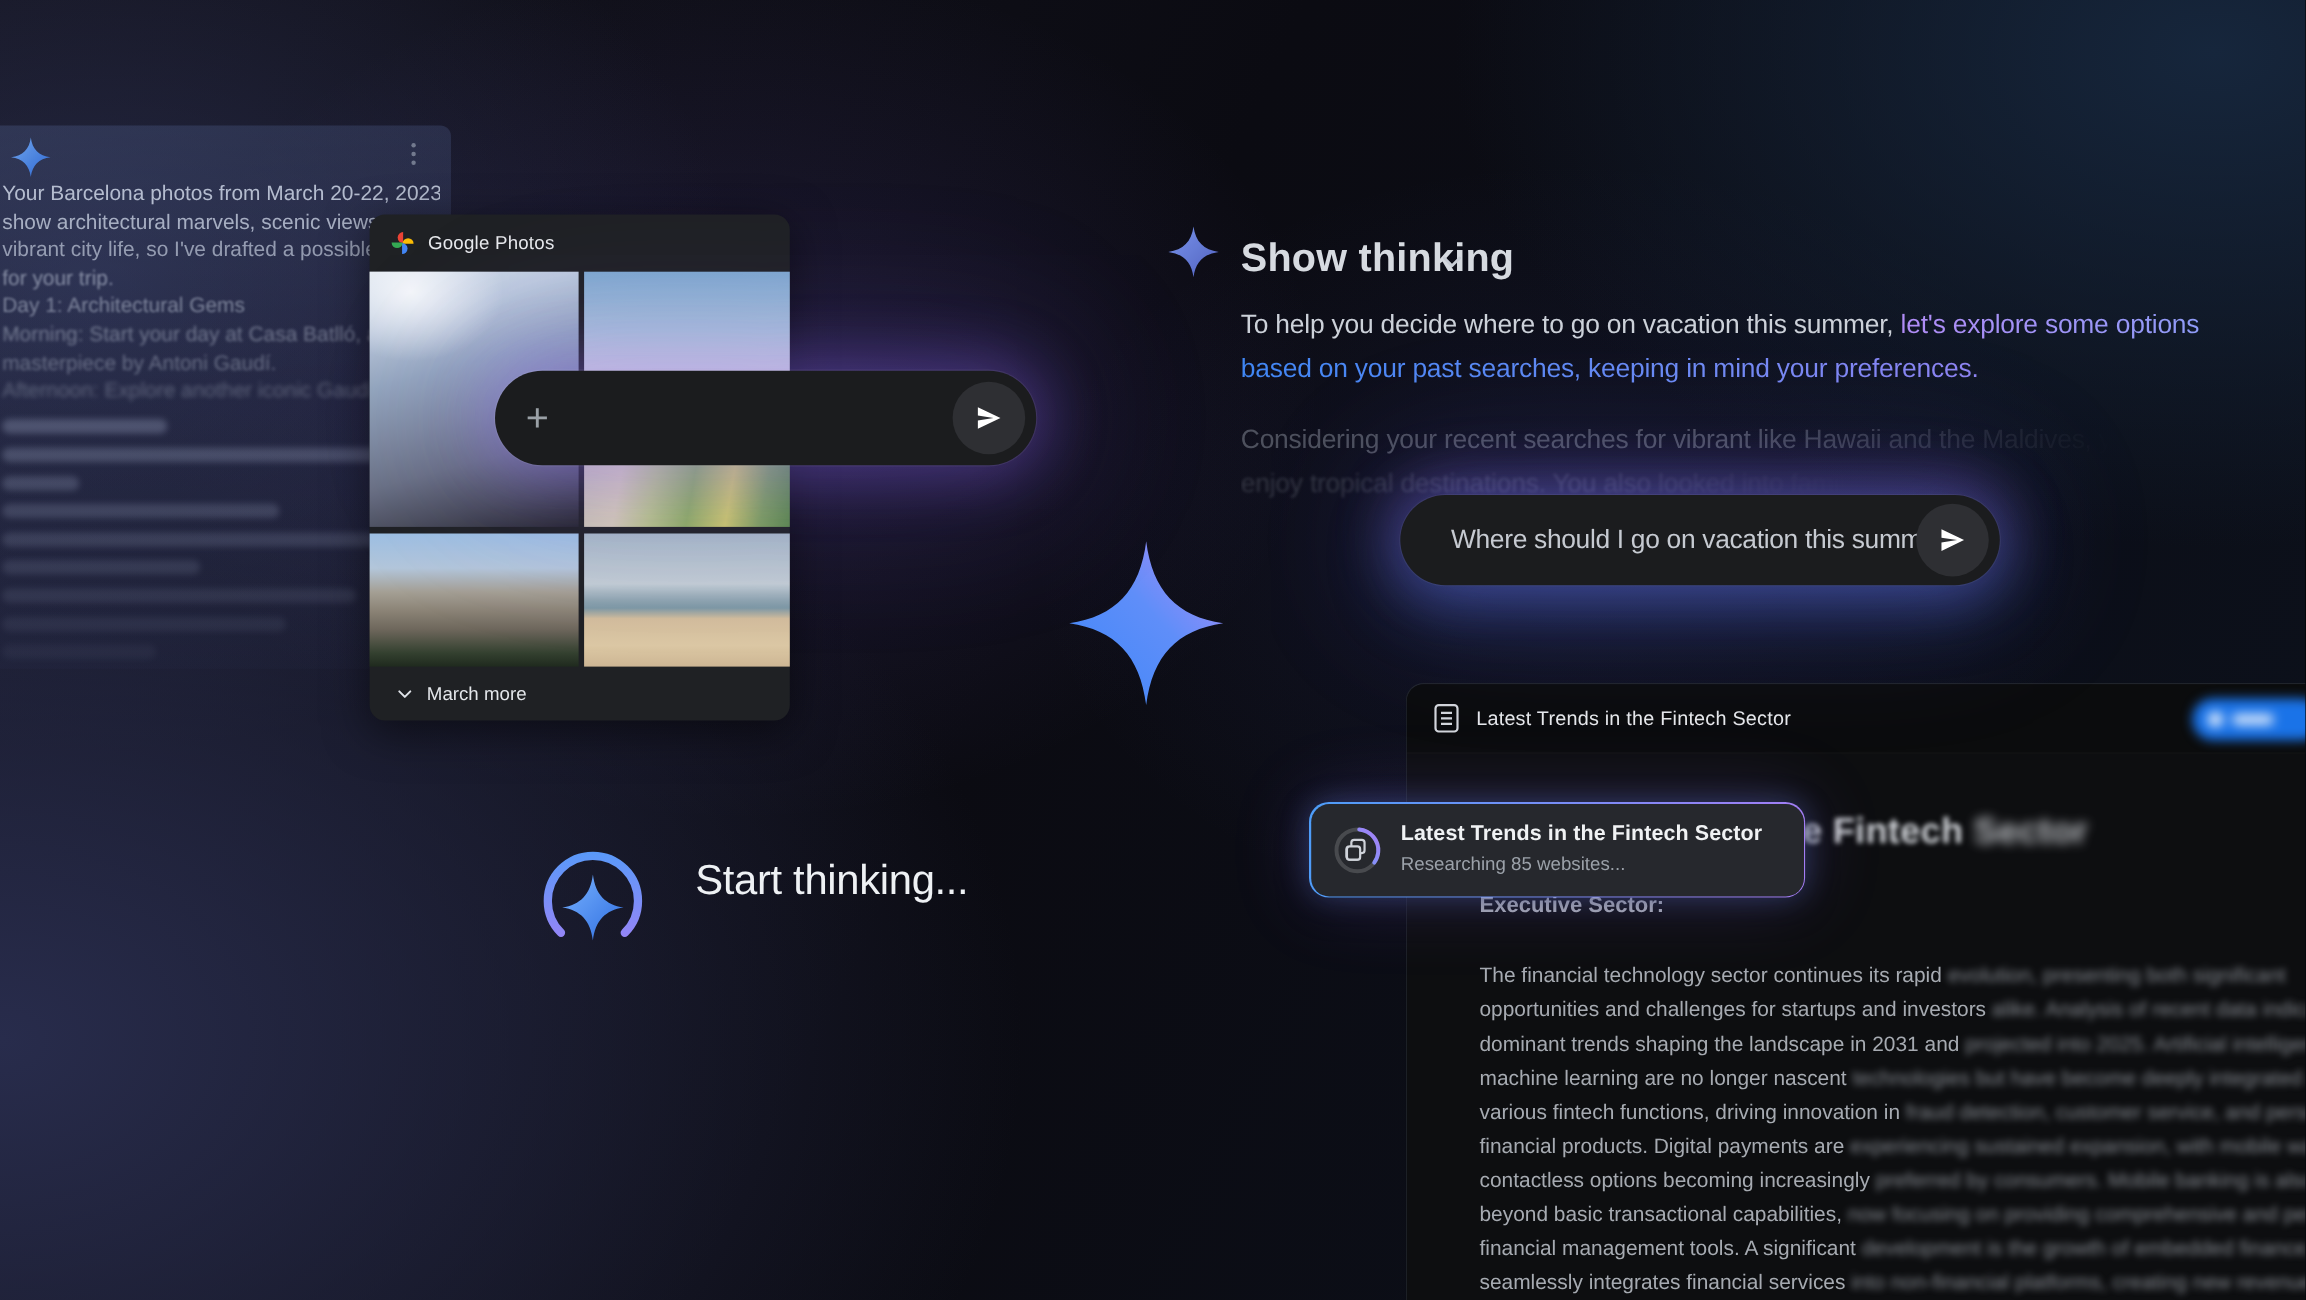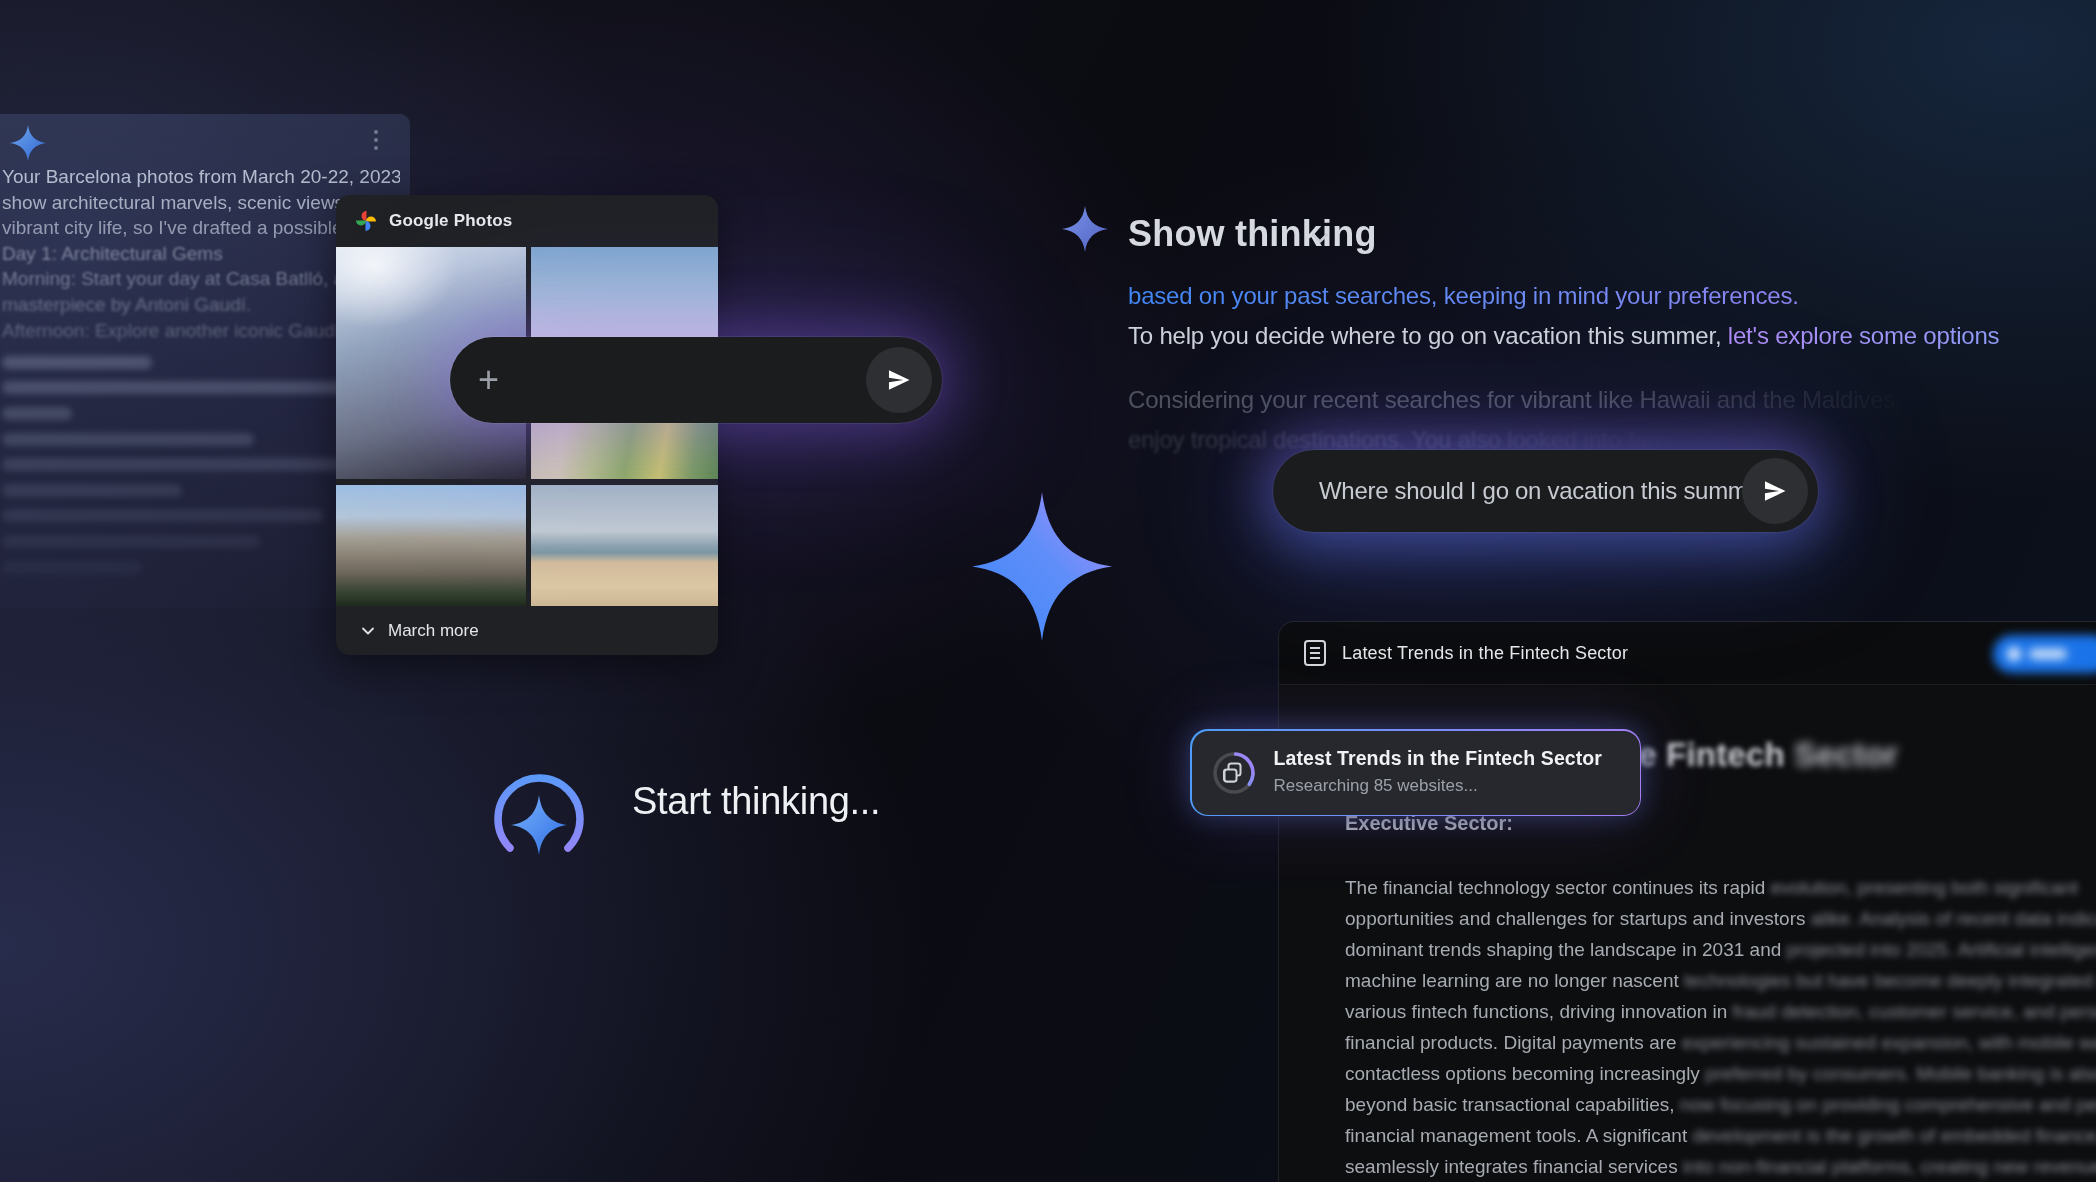--- a/index.html
+++ b/index.html
@@ -24,21 +24,21 @@
   .chat-lines{left:16px;top:50px;right:10px;}
   .chat-lines div{font-size:19px;line-height:25.6px;color:#bcc4d6;white-space:nowrap;overflow:hidden;}
   .f0{opacity:.95}.f1{opacity:.85;filter:blur(.2px)}.f2{opacity:.72;filter:blur(.5px)}
   .f3{opacity:.62;filter:blur(.8px)}.f4{opacity:.55;filter:blur(1px)}
   .f5{opacity:.48;filter:blur(1.3px)}.f6{opacity:.42;filter:blur(1.5px)}.f7{opacity:.36;filter:blur(1.7px)}
   .chat-bar{height:13px;border-radius:7px;background:#aab4d2;filter:blur(3px);margin:12.6px 0;}
   
   .photos-card{left:336px;top:195px;width:382px;height:460px;border-radius:14px;background:#1f2124;
     box-shadow:0 10px 40px rgba(0,0,0,0.5);}
   .pc-header{position:absolute;left:0;top:0;right:0;height:52px;display:flex;align-items:center;gap:11px;padding-left:18px;}
-  .pc-title{font-size:17px;font-weight:bold;color:#e8eaed;letter-spacing:.2px;}
+  .pc-title{font-size:17px;font-weight:normal;color:#e8eaed;letter-spacing:.2px;}
   .pc-grid{position:absolute;left:0;top:52px;width:382px;}
   .ph{position:absolute;overflow:hidden;}
   .ph-casa{left:0;top:0;width:190px;height:232px;
     background:radial-gradient(120px 90px at 20% 8%, rgba(255,255,255,.8), rgba(255,255,255,0) 70%),
     linear-gradient(165deg,#d8e2ee 0%,#bccadd 18%,#93a5bd 38%,#7e8aa0 55%,#6a7185 70%,#4a4d5c 85%,#26262e 100%);}
   .ph-guell-view{left:195px;top:0;width:187px;height:168px;
     background:linear-gradient(180deg,#7fa8cf 0%,#a8c1d8 30%,#cfd4da 52%,#c9b9a6 66%,#8e8272 80%,#5a5147 100%);}
   .ph-guell-bench{left:195px;top:173px;width:187px;height:59px;
     background:linear-gradient(100deg,#c9c3b4 0%,#d4cab6 18%,#b9c48a 34%,#8fae62 52%,#cbc86a 70%,#7da05c 86%,#5c8a4a 100%);}
   .ph-sagrada{left:0;top:238px;width:190px;height:121px;
@@ -136,20 +136,21 @@
     </svg>
     <div class="abs dots">
         <i></i>
         <i></i>
         <i></i>
       </div>
     <div class="abs chat-lines">
       <div class="f0">Your Barcelona photos from March 20-22, 2023,</div>
       <div class="f1">show architectural marvels, scenic views, an</div>
       <div class="f2">vibrant city life, so I've drafted a possible itin</div>
+      <div class="f3">for your trip.</div>
       <div class="f4">Day 1: Architectural Gems</div>
       <div class="f5">Morning: Start your day at Casa Batlló, a</div>
       <div class="f6">masterpiece by Antoni Gaudí.</div>
       <div class="f7">Afternoon: Explore another iconic Gaudí cr</div>
       <div class="chat-bar" style="width:150px;opacity:.30"></div>
       <div class="chat-bar" style="width:398px;opacity:.27"></div>
       <div class="chat-bar" style="width:70px;opacity:.24"></div>
       <div class="chat-bar" style="width:252px;opacity:.21"></div>
       <div class="chat-bar" style="width:378px;opacity:.18"></div>
       <div class="chat-bar" style="width:180px;opacity:.15"></div>
@@ -197,22 +198,22 @@
 
   <svg class="abs st-sparkle" viewBox="0 0 100 100">
     <path fill="url(#gstar-dim)" d="M50 0 C54 30 70 46 100 50 C70 54 54 70 50 100 C46 70 30 54 0 50 C30 46 46 30 50 0 Z"></path>
   </svg>
   <div class="abs st-label">Show thinking</div>
   <svg class="abs st-chevron" width="28" height="28" viewBox="0 0 24 24">
     <path d="M6 9l6 6 6-6" fill="none" stroke="#c8cdd5" stroke-width="2.2" stroke-linecap="round" stroke-linejoin="round"></path>
   </svg>
 
   <div class="abs answer">
+    <div><span class="ans-plain">To help you decide where to go on vacation this summer, </span><span class="grad1">let's explore some options</span></div>
     <div><span class="grad2">based on your past searches, keeping in mind your preferences.</span></div>
-    <div><span class="ans-plain">To help you decide where to go on vacation this summer, </span><span class="grad1">let's explore some options</span></div>
   </div>
   <div class="abs faded-p">
     <div class="fp1">Considering your recent searches for vibrant like Hawaii and the Maldives, you</div>
     <div class="fp2">enjoy tropical destinations. You also looked into family-friendl</div>
   </div>
 
   <div class="abs pill pill-vacation">
     <span class="pill-text1">Where should I go on vacation this summer?</span>
     <div class="send-btn">
       <svg width="28" height="28" viewBox="0 0 24 24">

